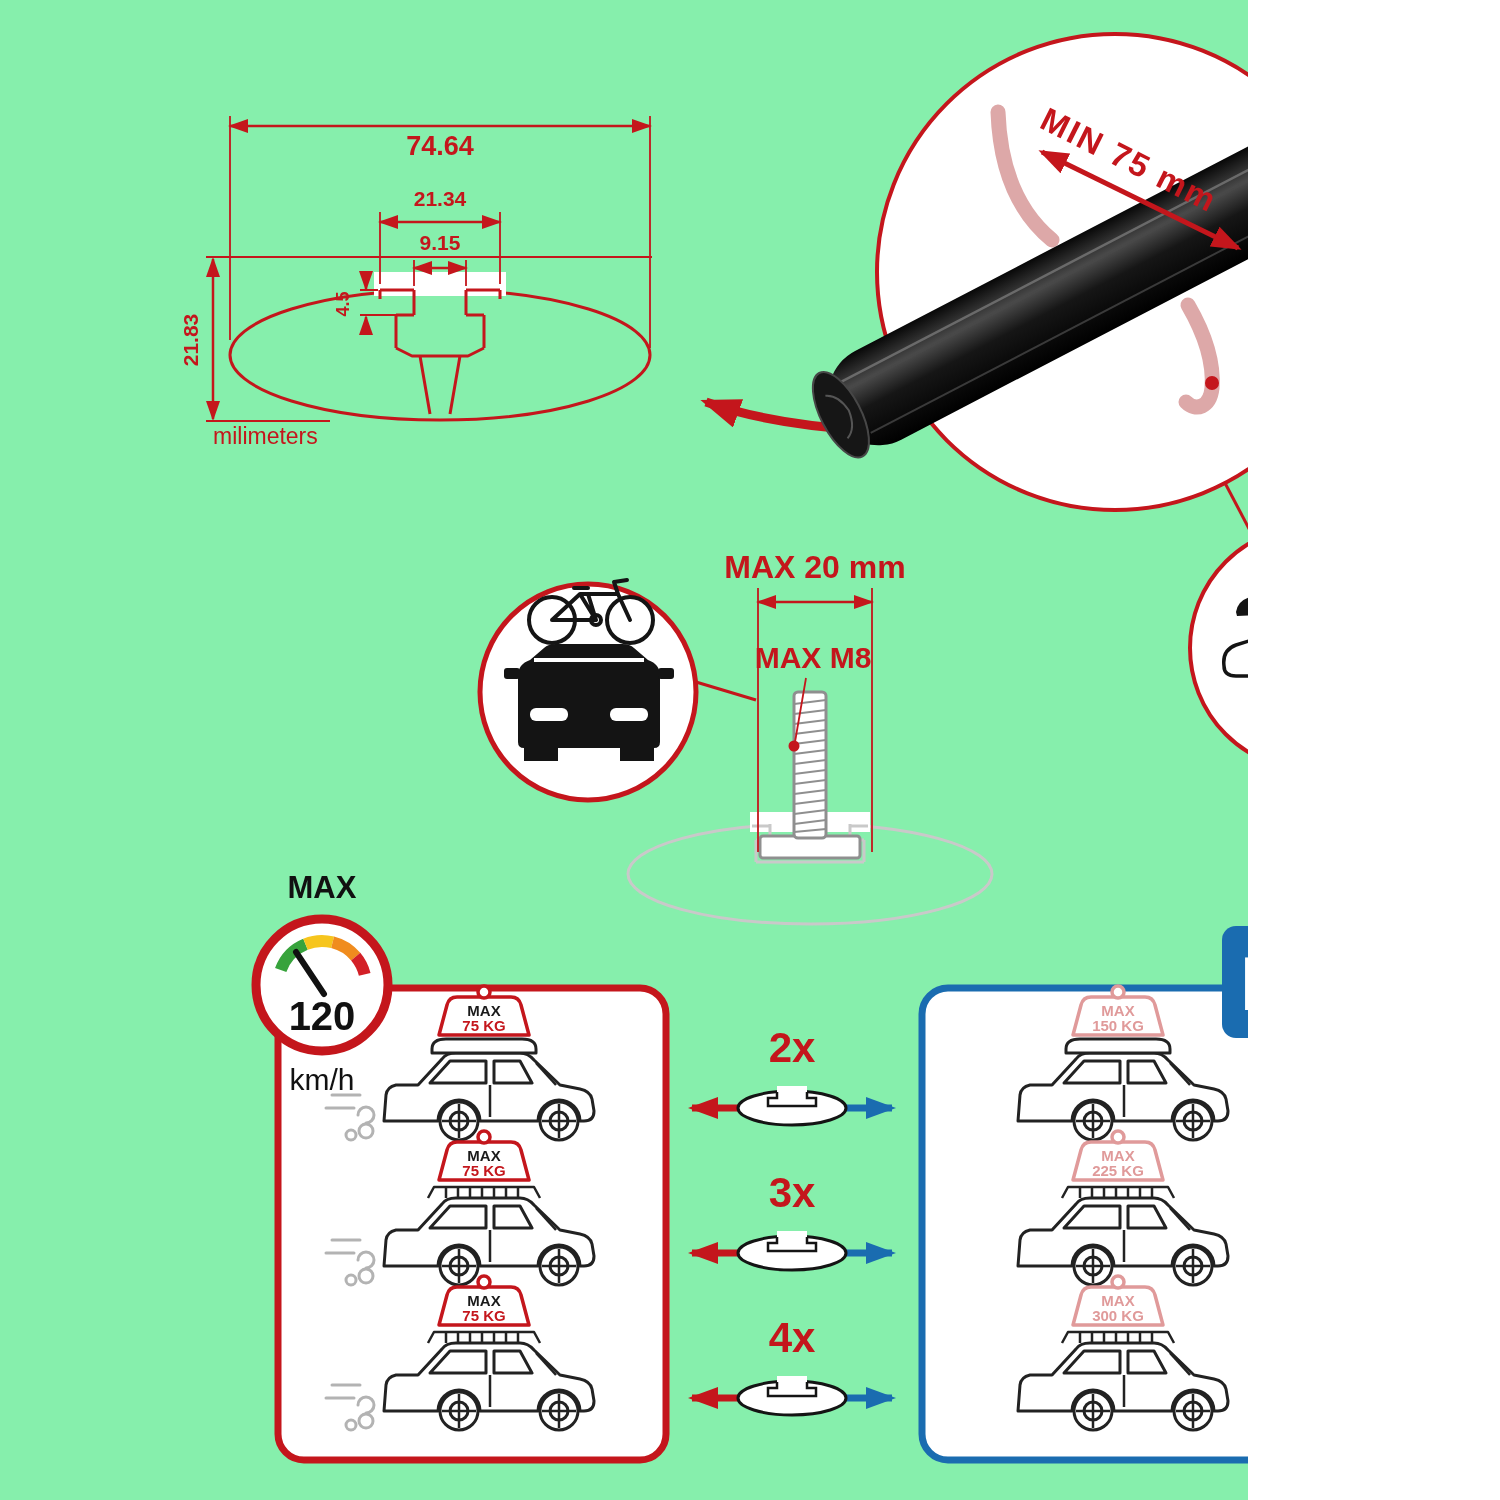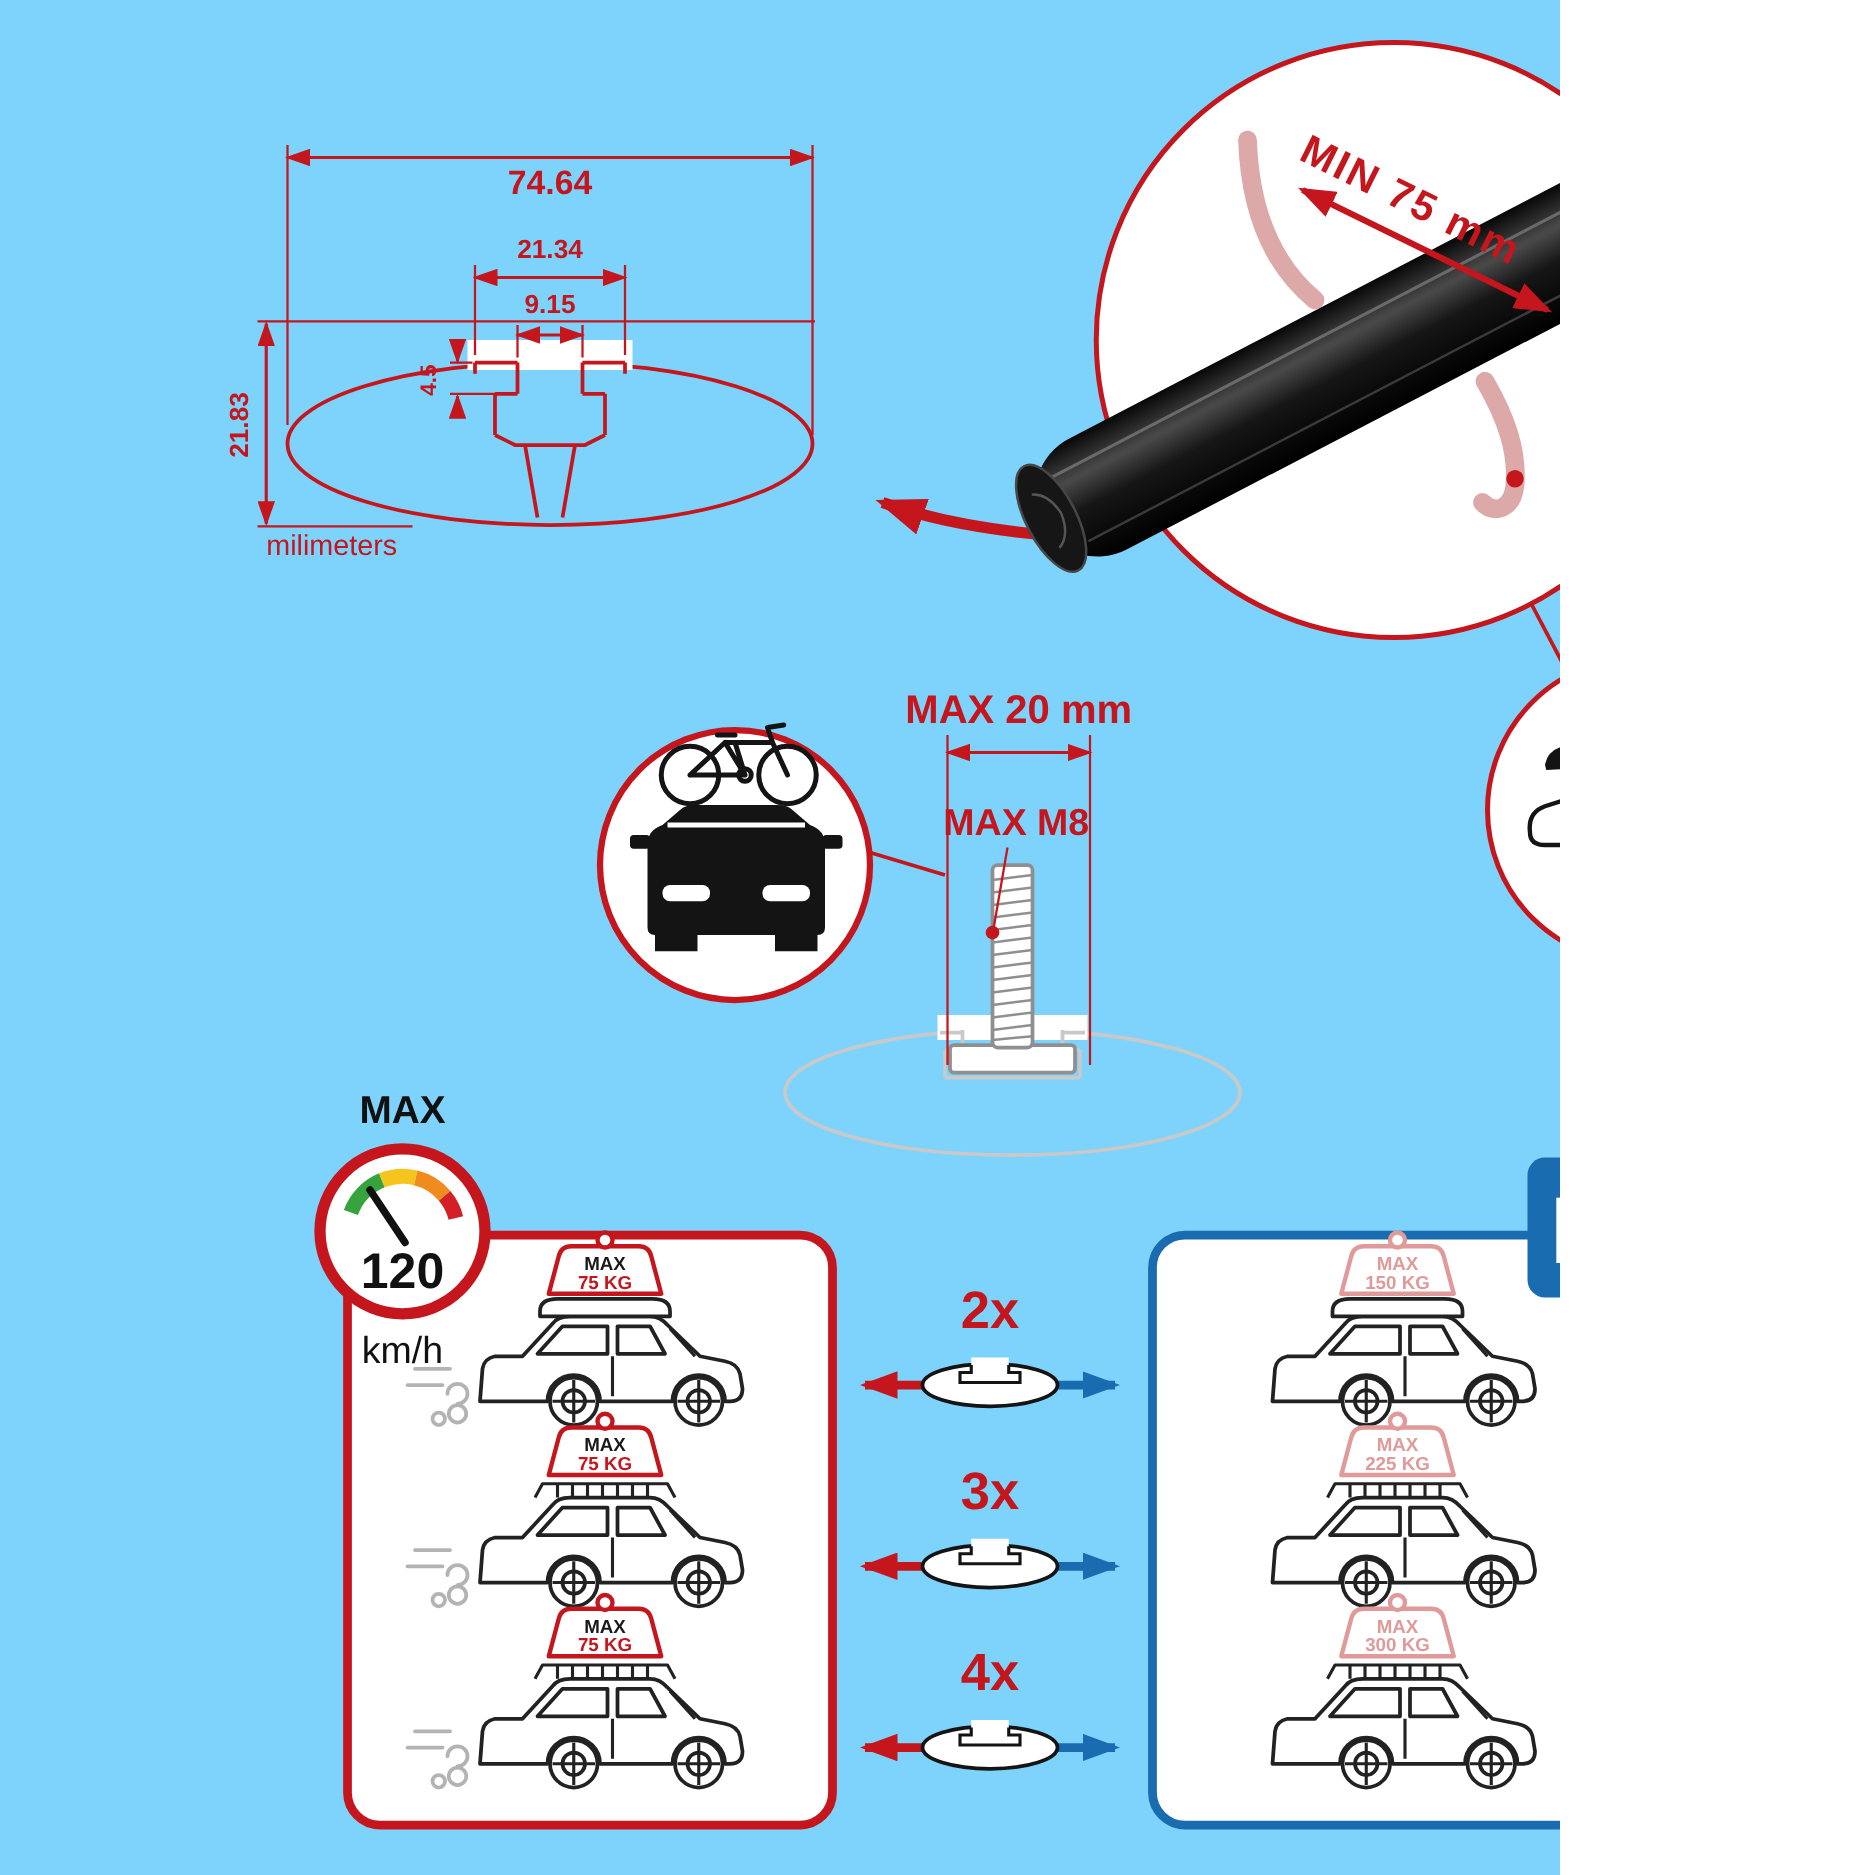--- a/index.html
+++ b/index.html
@@ -1,16 +1,16 @@
 <!DOCTYPE html>
 <html><head>
 <meta charset="utf-8">
 <style>
   html,body{margin:0;padding:0;background:#fff;}
-  .stage{position:relative;width:1248px;height:1500px;background:#7dd3fc;overflow:hidden;
+  .stage{position:relative;width:1248px;height:1500px;background:#86efac;overflow:hidden;
          font-family:"Liberation Sans",sans-serif;}
   svg{position:absolute;left:0;top:0;}
   text{font-family:"Liberation Sans",sans-serif;}
 
   
   .dim{stroke:#c4161c;stroke-width:2.5;fill:none;}
   .ext{stroke:#c4161c;stroke-width:1.8;fill:none;}
   .profile{stroke:#c4161c;stroke-width:3;fill:none;stroke-linejoin:round;}
   .dimnum{font-size:27px;font-weight:bold;fill:#c4161c;text-anchor:middle;}
   .dimnum-s{font-size:21px;font-weight:bold;fill:#c4161c;text-anchor:middle;}

